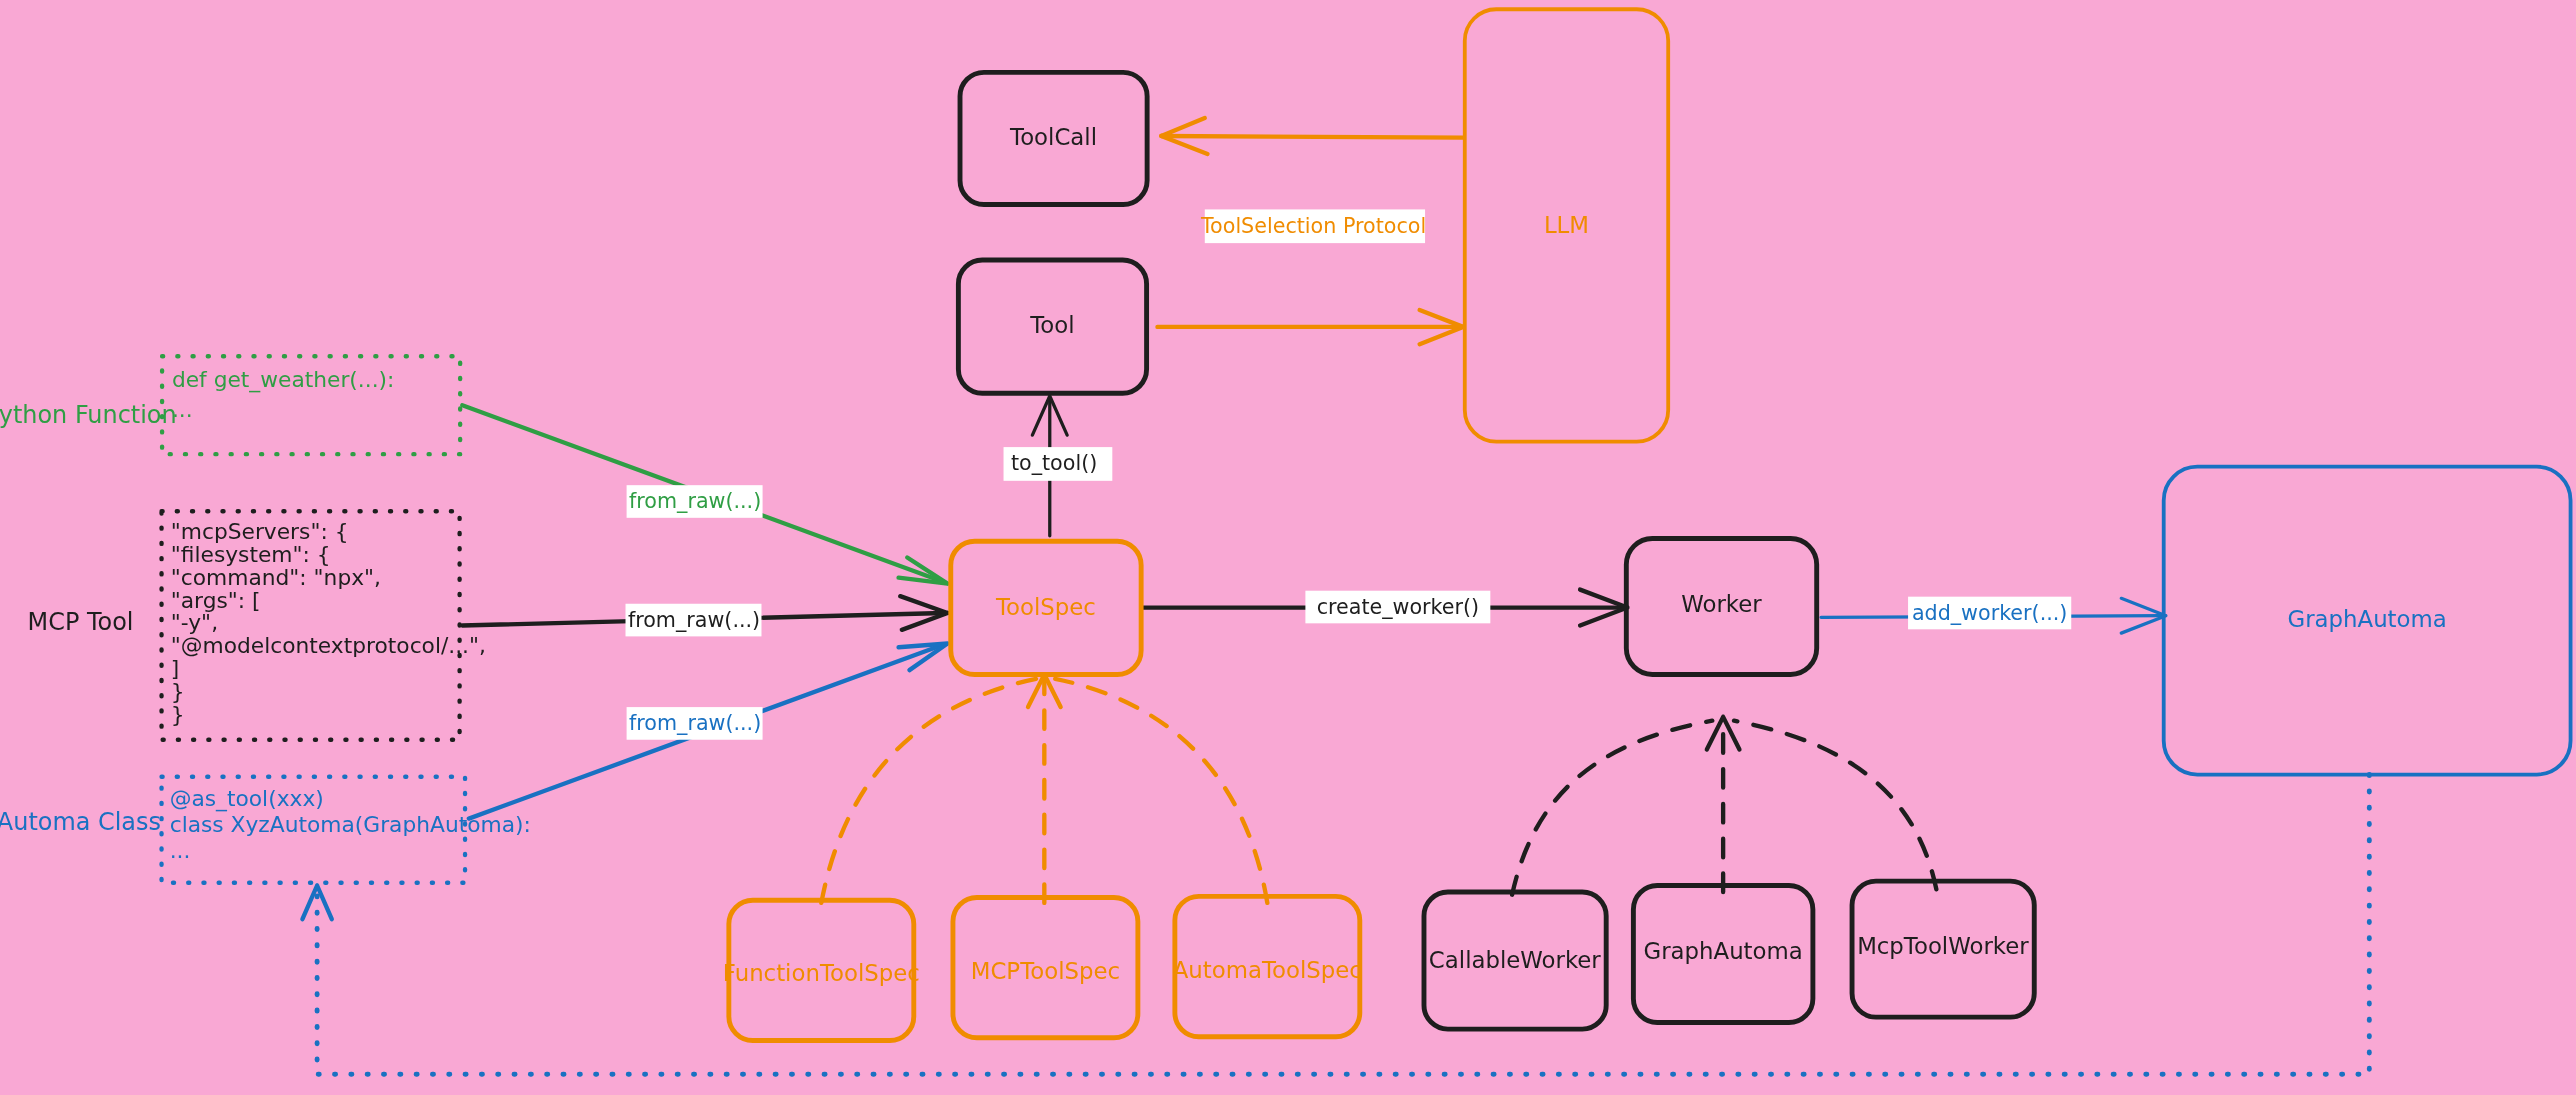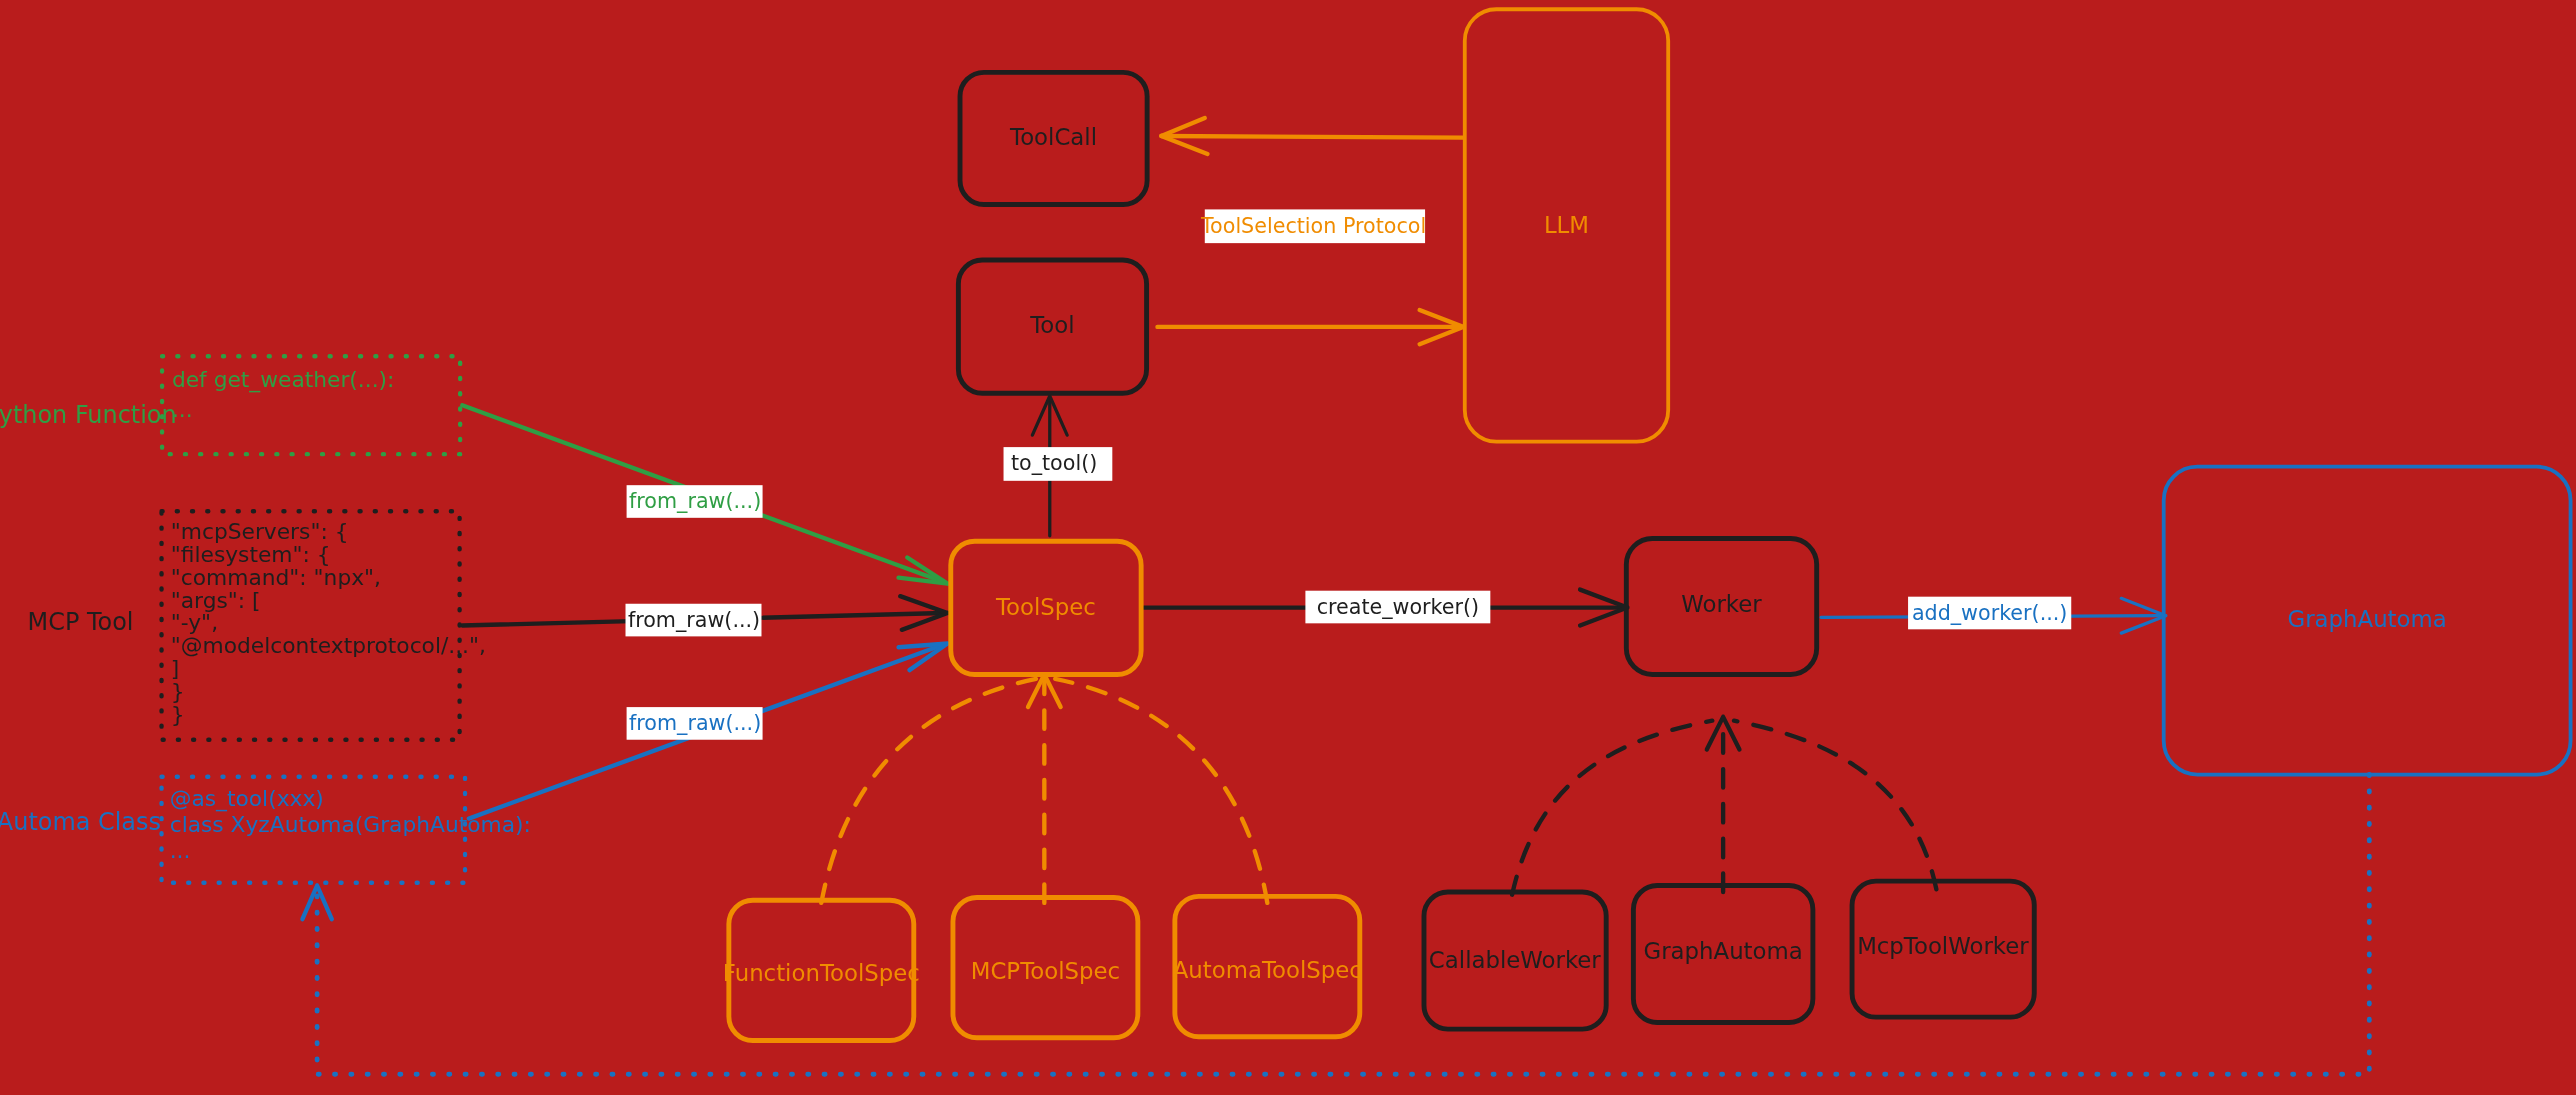--- a/index.html
+++ b/index.html
@@ -5,21 +5,21 @@
 <style>
   html, body {
     margin: 0;
     padding: 0;
     background: #ffffff;
   }
   #diagram-root {
     position: relative;
     width: 2576px;
     height: 1096px;
-    background: #b91c1c;
+    background: #f9a8d4;
     overflow: hidden;
     font-family: "DejaVu Sans", sans-serif;
   }
   svg.canvas {
     position: absolute;
     top: 0; left: 0;
     width: 2576px;
     height: 1096px;
     display: block;
   }

